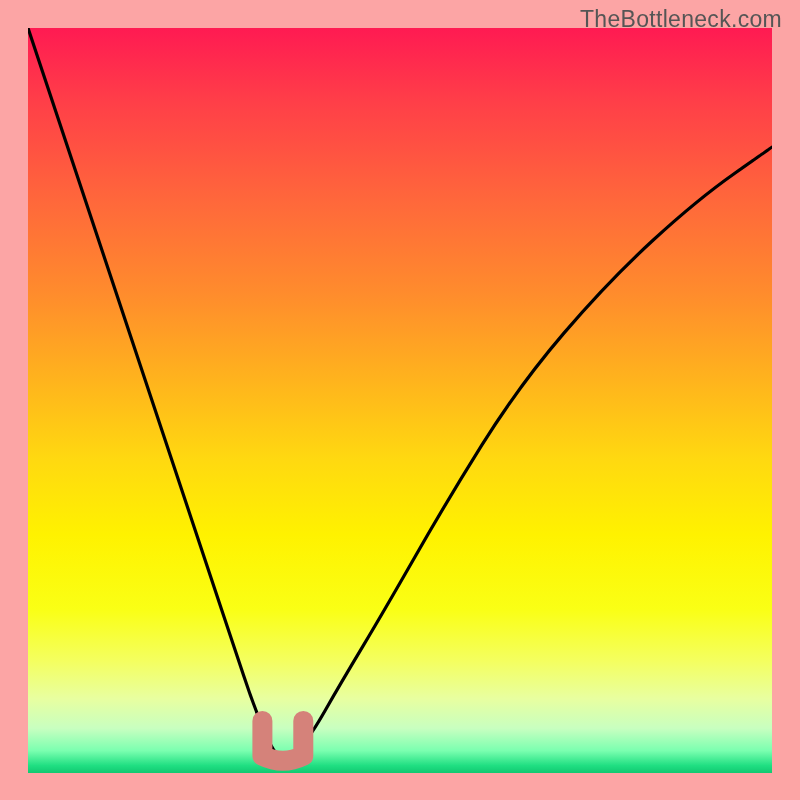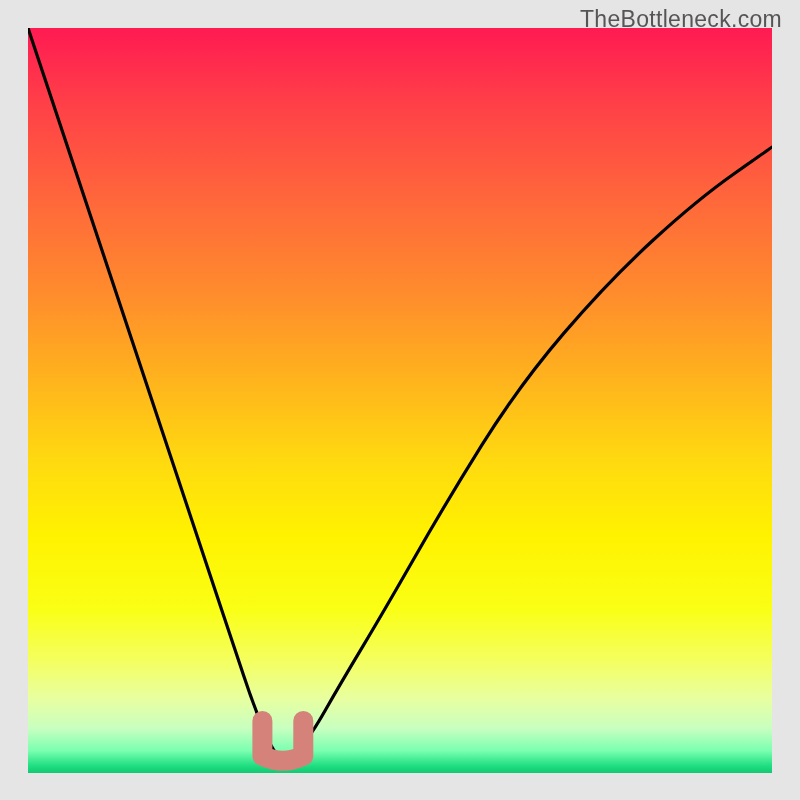--- a/index.html
+++ b/index.html
@@ -1,21 +1,21 @@
 <!DOCTYPE html>
 <html><head>
 <meta charset="utf-8">
 <style>
   * { margin: 0; padding: 0; box-sizing: border-box; }
   html, body { width: 800px; height: 800px; overflow: hidden; }
   body { background: #000; position: relative; font-family: Arial, Helvetica, sans-serif; }
   .outer {
     width: 800px;
     height: 800px;
-    background: #e5e5e5;
+    background: #fca5a5;
     position: relative;
   }
   .watermark {
     position: absolute;
     top: 6px;
     right: 18px;
     color: #555;
     font-size: 23px;
     font-weight: 500;
     letter-spacing: 0.3px;

